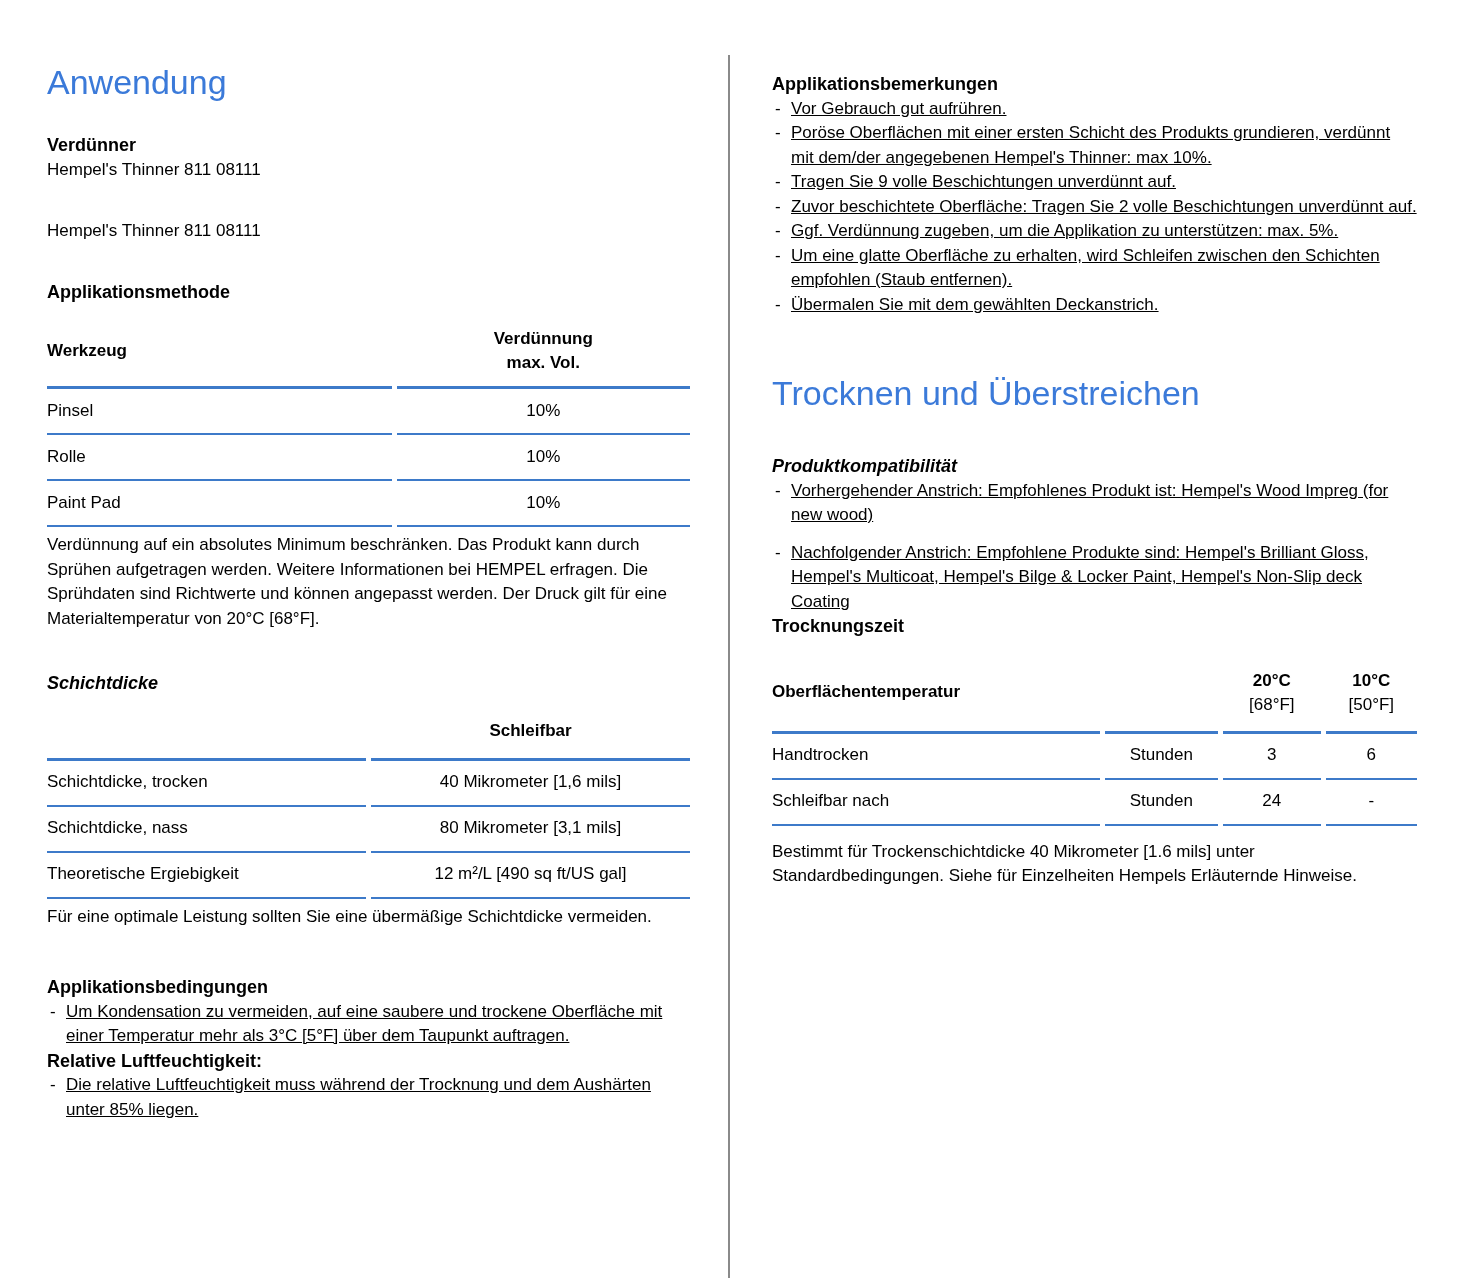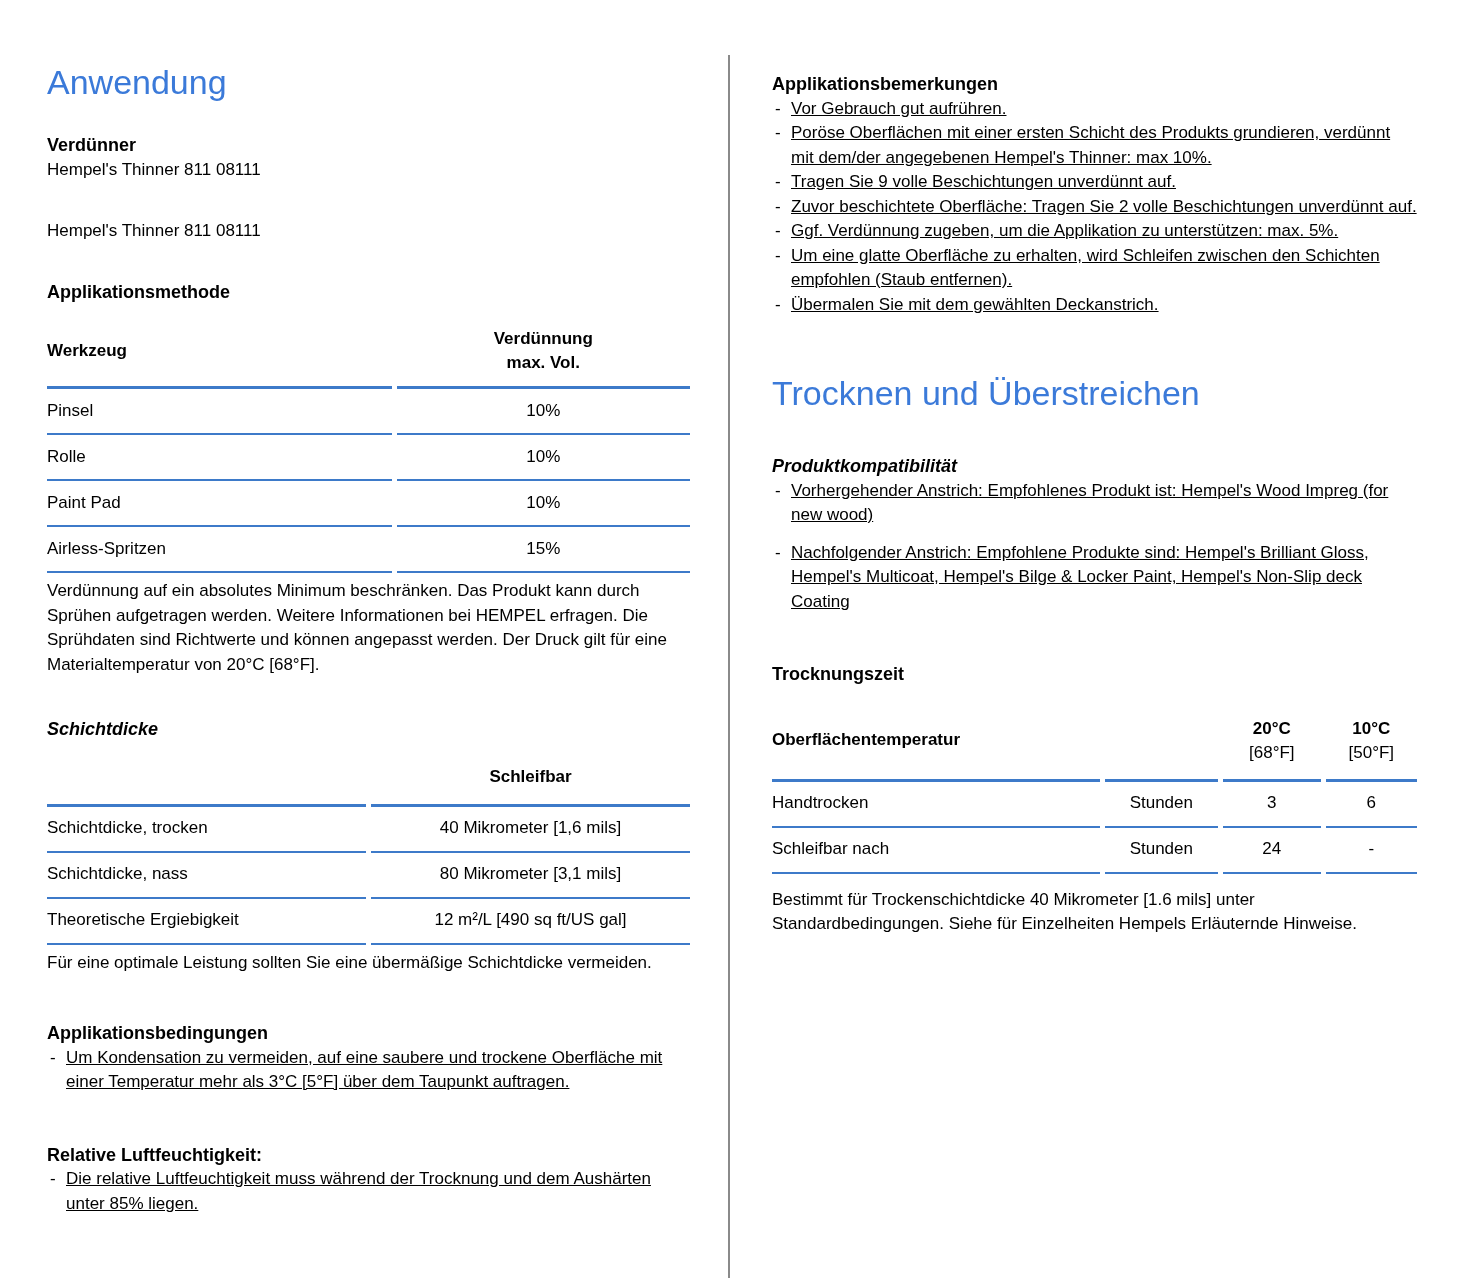--- a/index.html
+++ b/index.html
@@ -31,21 +31,21 @@
   }
   .h1-left{margin-top:62px;}
   .h1-right{margin-top:56px;}
   h3{font-size:18px;font-weight:700;margin:0;}
 
   .field-group{margin-top:30px;}
   .field-group.second{margin-top:37px;}
   .sec-head{margin-top:36px;}
   .sec-head-tight{margin-top:40px;font-style:italic;}
   .sec-head-loose{margin-top:46px;}
-  .sec-head-xloose{margin-top:48px;}
+  .sec-head-xloose{}
   .head-top{margin-top:72px;}
 
   p.note{margin:6px 0 0 0;}
   p.note-table{margin:14px 0 0 0;}
 
   table{
     border-collapse:separate;border-spacing:5px 0;table-layout:fixed;
     width:calc(100% + 10px);margin-left:-5px;
   }
   table.t-top{margin-top:18px;}
@@ -112,24 +112,20 @@
           <td>Pinsel</td>
           <td class="ctr">10%</td>
         </tr>
         <tr>
           <td>Rolle</td>
           <td class="ctr">10%</td>
         </tr>
         <tr>
           <td>Paint Pad</td>
           <td class="ctr">10%</td>
-        </tr>
-        <tr>
-          <td>Airless-Spritzen</td>
-          <td class="ctr">15%</td>
         </tr>
       </tbody>
     </table>
 
     <p class="note">Verdünnung auf ein absolutes Minimum beschränken. Das Produkt kann durch Sprühen aufgetragen werden. Weitere Informationen bei HEMPEL erfragen. Die Sprühdaten sind Richtwerte und können angepasst werden. Der Druck gilt für eine Materialtemperatur von 20°C [68°F].</p>
 
     <h3 class="sec-head-tight">Schichtdicke</h3>
 
     <table class="t-mid">
       <colgroup>

